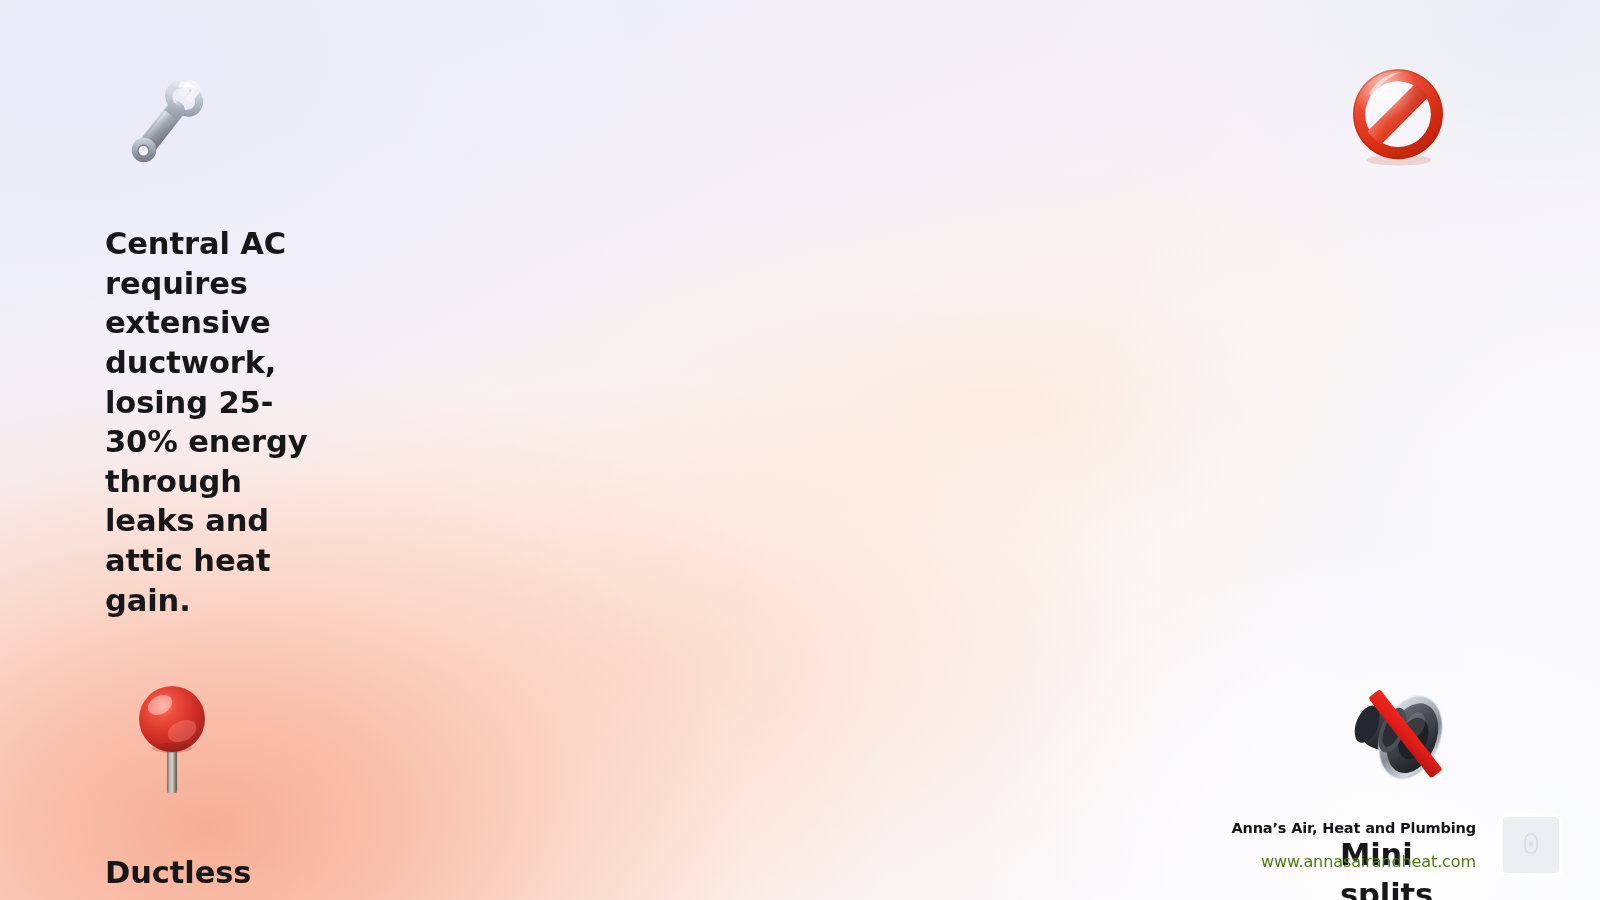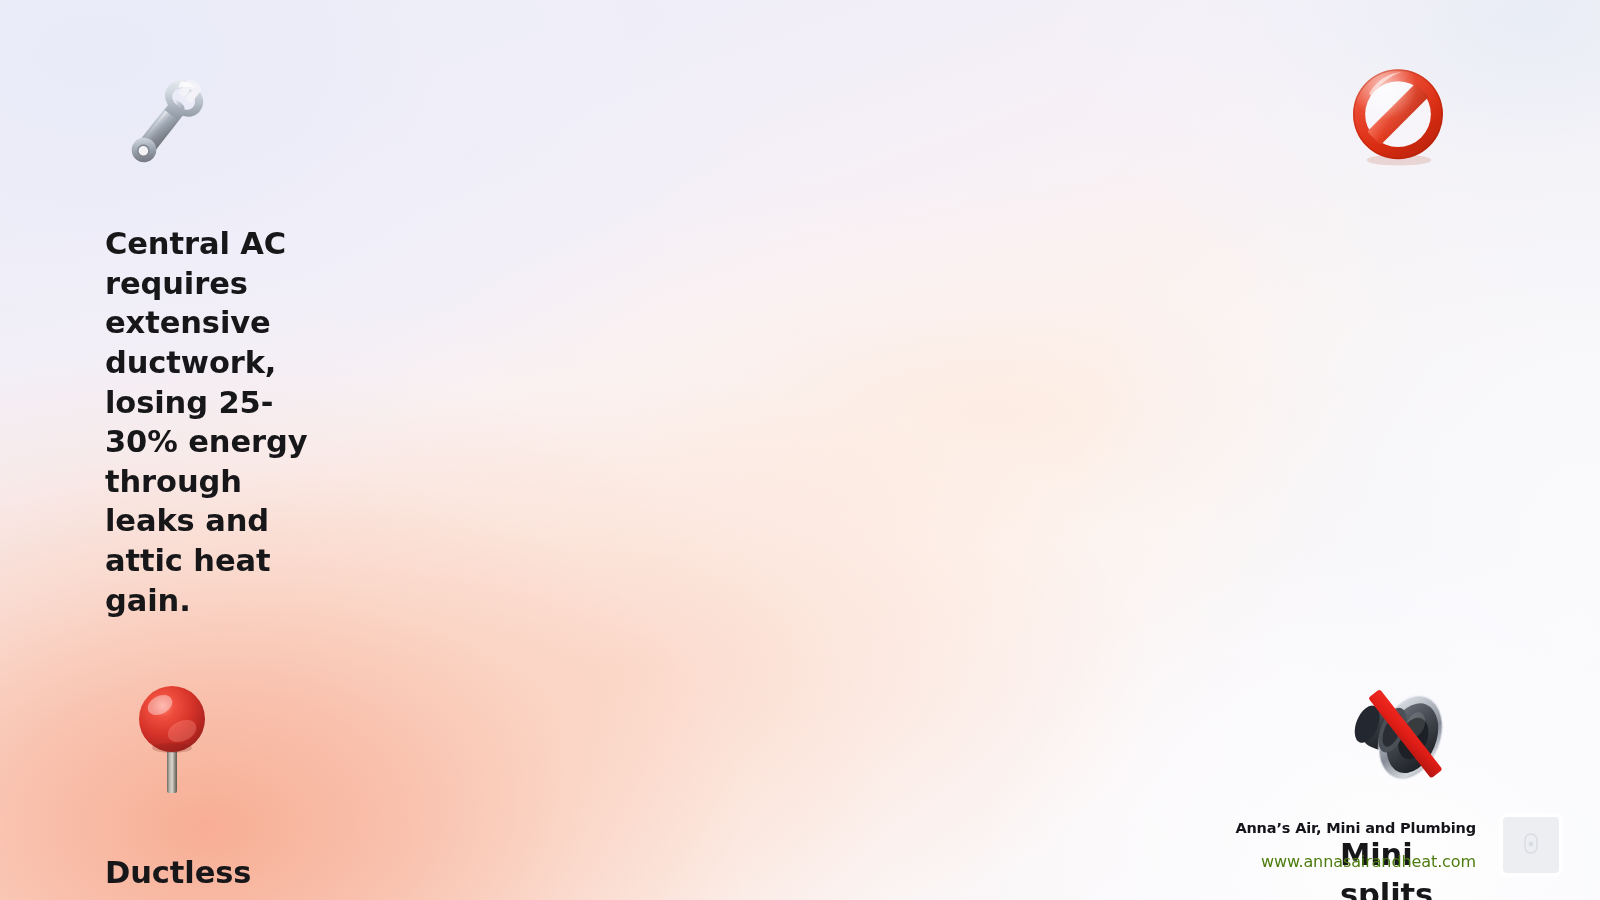--- a/index.html
+++ b/index.html
@@ -369,21 +369,21 @@
         </span>
         <div class="card-text">Mini splits operate at whisper-quiet 19-
 26 dB compared to central's vent noise.</div>
       </div>
     </div>
 
   </div>
 
   <div class="footer">
     <div class="footer-text">
-      <div class="brand-name">Anna’s Air, Mini and Plumbing</div>
+      <div class="brand-name">Anna’s Air, Heat and Plumbing</div>
       <div class="brand-url">www.annasairandheat.com</div>
     </div>
     <div class="logo-box">
       <svg width="22" height="26" viewBox="0 0 22 26" xmlns="http://www.w3.org/2000/svg">
         <path d="M11 2 C7 2 5 5 5 9 L5 14 C5 18 7 21 11 21 C15 21 17 18 17 14 L17 9 C17 5 15 2 11 2 Z" fill="none" stroke="#b9bec7" stroke-width="1.6"></path>
         <circle cx="11" cy="12" r="2.4" fill="#b9bec7"></circle>
       </svg>
     </div>
   </div>
 

